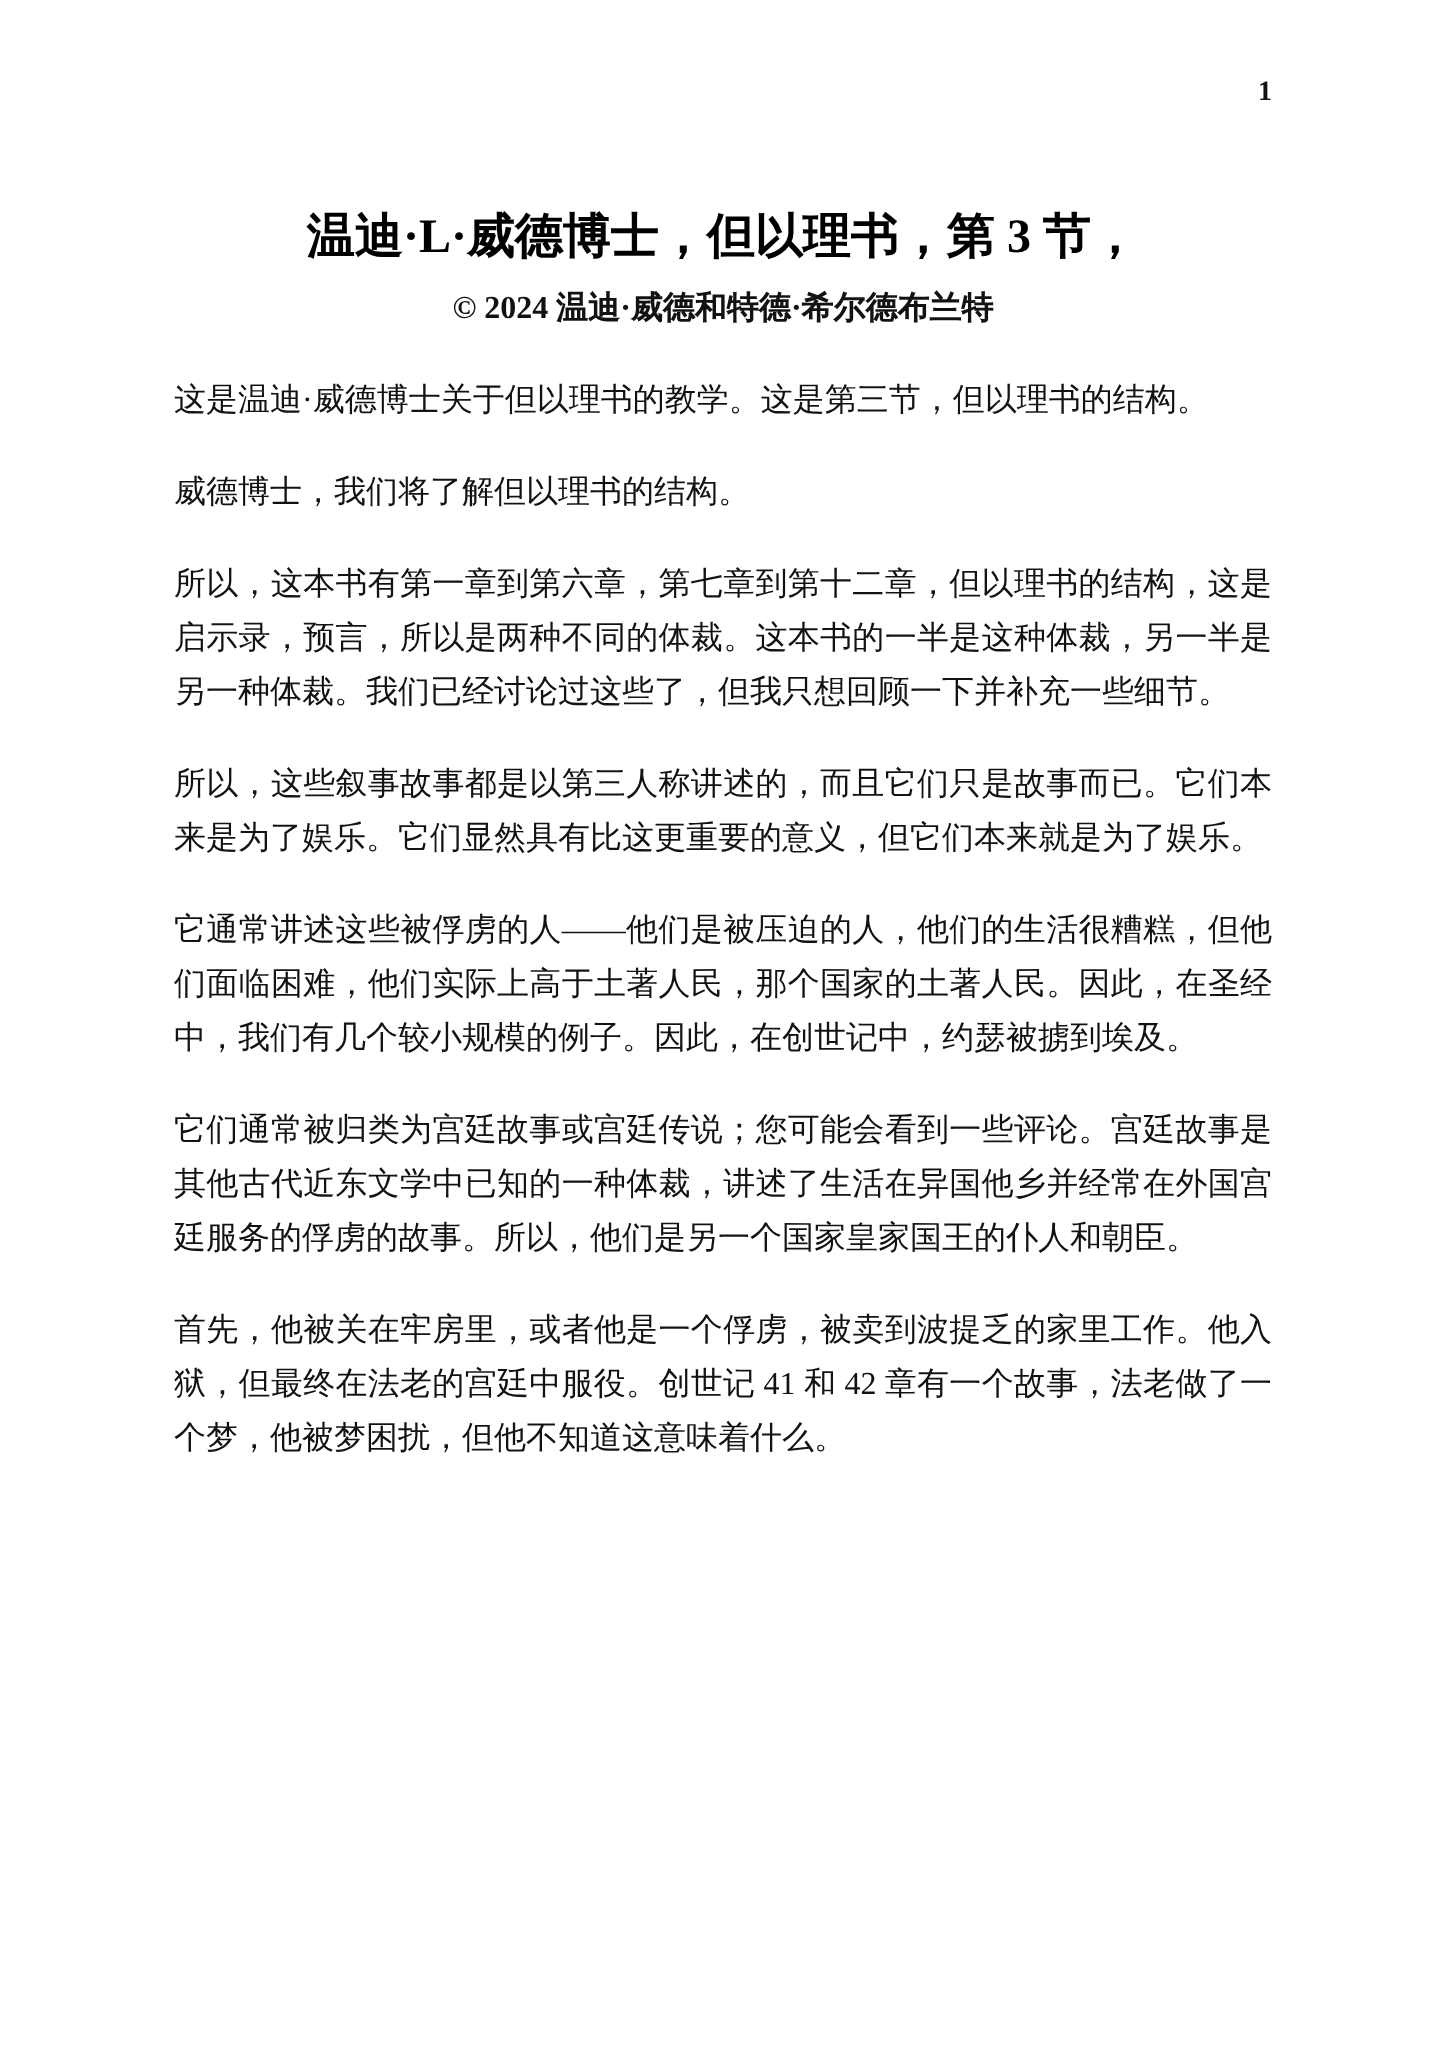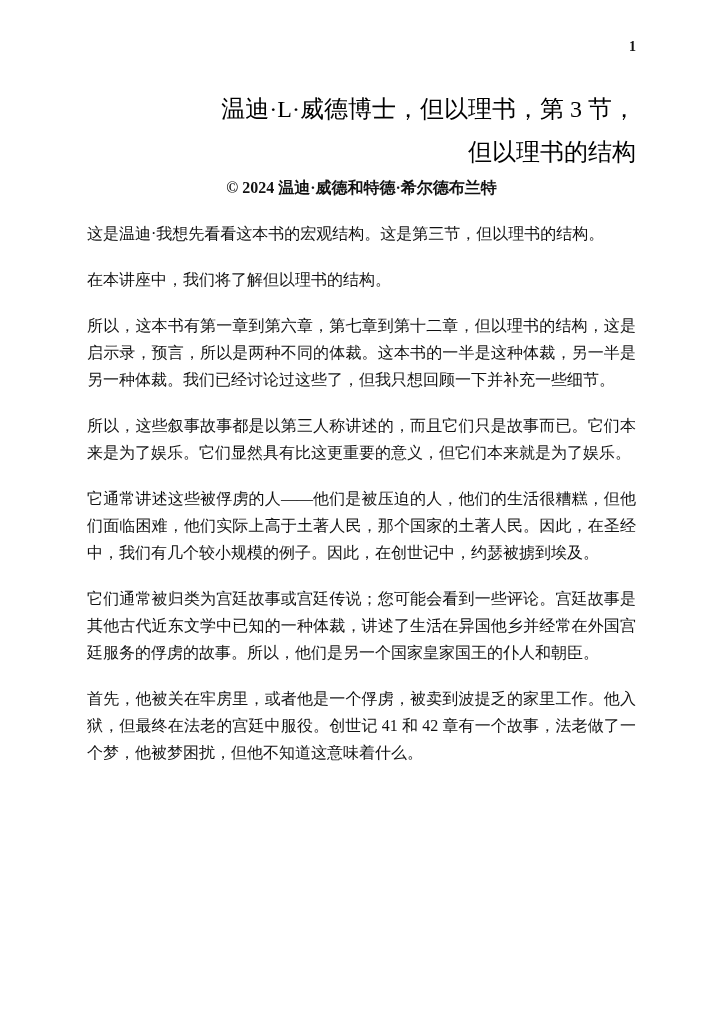--- a/index.html
+++ b/index.html
@@ -21,25 +21,25 @@
   .page-number {
     position: absolute;
     top: 40px;
     right: 88px;
     font-size: 14px;
     line-height: 1;
     font-weight: bold;
     color: #121212;
   }
   .doc-title {
-    margin: 1px 88px 0 87px;
-    text-align: right;
+    margin: 11px 88px 0 87px;
+    text-align: center;
     font-size: 24px;
     line-height: 43px;
-    font-weight: normal;
+    font-weight: bold;
     color: #000000;
   }
   .doc-title .title-line {
     display: block;
   }
   .copyright {
     margin: 2px 88px 0 87px;
     text-align: center;
     font-size: 16px;
     line-height: 24px;
@@ -59,28 +59,27 @@
 </style>
 </head>
 <body>
 
 <div class="page">
 
   <div class="page-number">1</div>
 
   <h1 class="doc-title">
     <span class="title-line">温迪·L·威德博士，但以理书，第 3 节，</span>
-    <span class="title-line">但以理书的结构</span>
   </h1>
 
   <div class="copyright">© 2024 温迪·威德和特德·希尔德布兰特</div>
 
   <div class="body-text">
-    <p>这是温迪·我想先看看这本书的宏观结构。这是第三节，但以理书的结构。</p>
-    <p>在本讲座中，我们将了解但以理书的结构。</p>
+    <p>这是温迪·威德博士关于但以理书的教学。这是第三节，但以理书的结构。</p>
+    <p>威德博士，我们将了解但以理书的结构。</p>
     <p>所以，这本书有第一章到第六章，第七章到第十二章，但以理书的结构，这是启示录，预言，所以是两种不同的体裁。这本书的一半是这种体裁，另一半是另一种体裁。我们已经讨论过这些了，但我只想回顾一下并补充一些细节。</p>
     <p>所以，这些叙事故事都是以第三人称讲述的，而且它们只是故事而已。它们本来是为了娱乐。它们显然具有比这更重要的意义，但它们本来就是为了娱乐。</p>
     <p>它通常讲述这些被俘虏的人——他们是被压迫的人，他们的生活很糟糕，但他们面临困难，他们实际上高于土著人民，那个国家的土著人民。因此，在圣经中，我们有几个较小规模的例子。因此，在创世记中，约瑟被掳到埃及。</p>
     <p>它们通常被归类为宫廷故事或宫廷传说；您可能会看到一些评论。宫廷故事是其他古代近东文学中已知的一种体裁，讲述了生活在异国他乡并经常在外国宫廷服务的俘虏的故事。所以，他们是另一个国家皇家国王的仆人和朝臣。</p>
     <p>首先，他被关在牢房里，或者他是一个俘虏，被卖到波提乏的家里工作。他入狱，但最终在法老的宫廷中服役。创世记 41 和 42 章有一个故事，法老做了一个梦，他被梦困扰，但他不知道这意味着什么。</p>
   </div>
 
 </div>
 
 </body></html>

